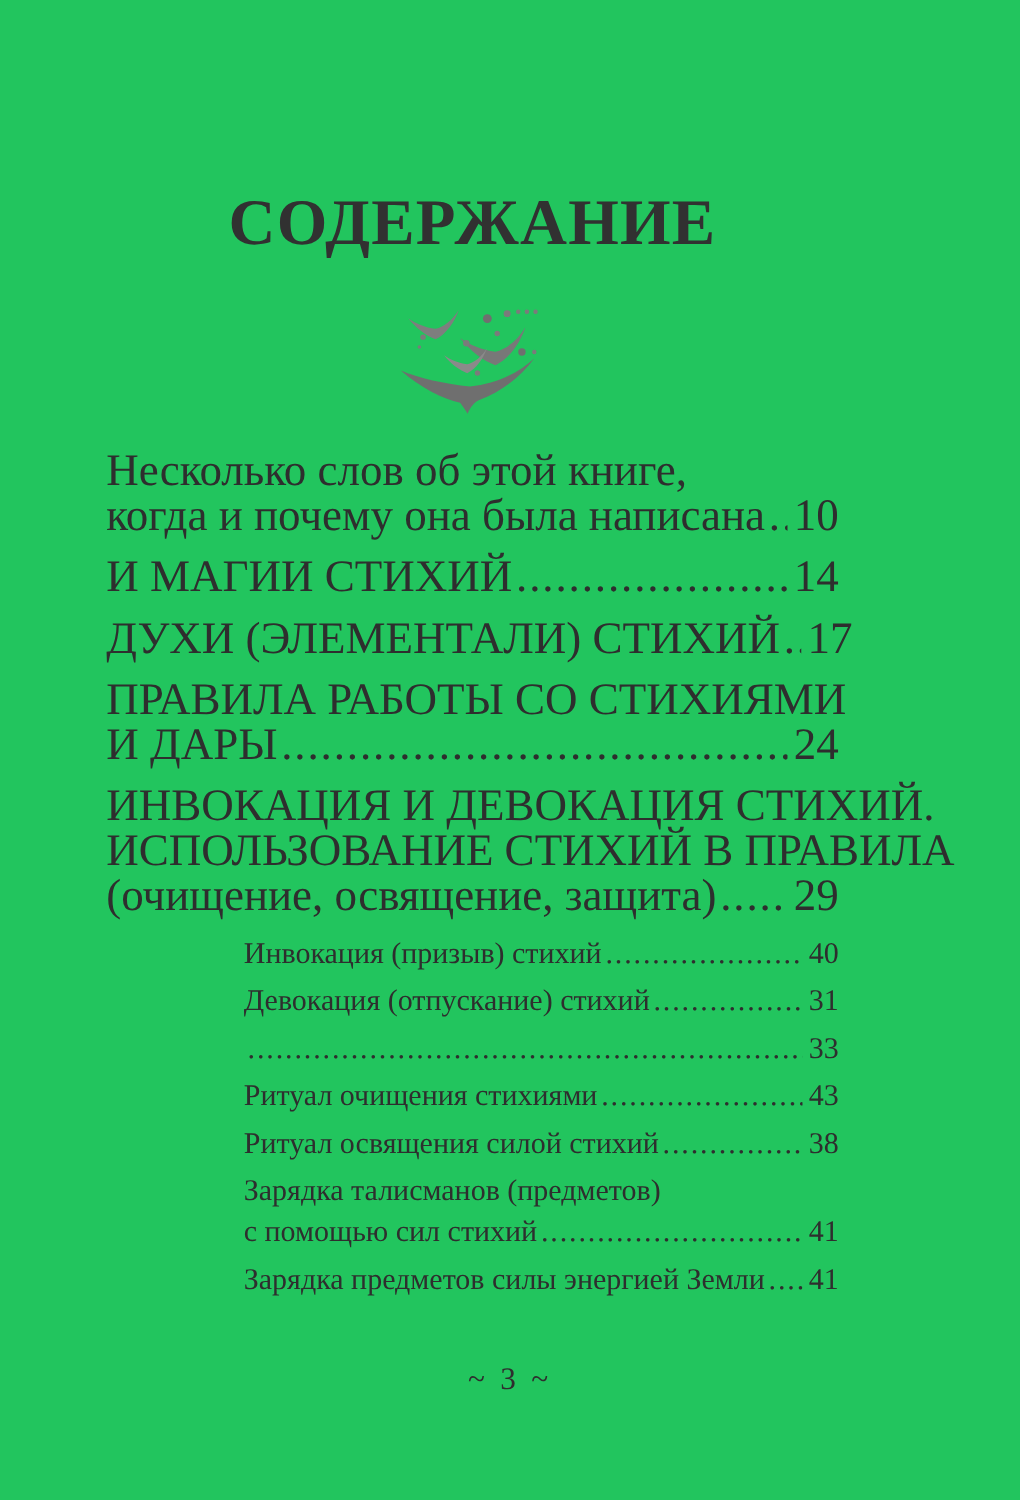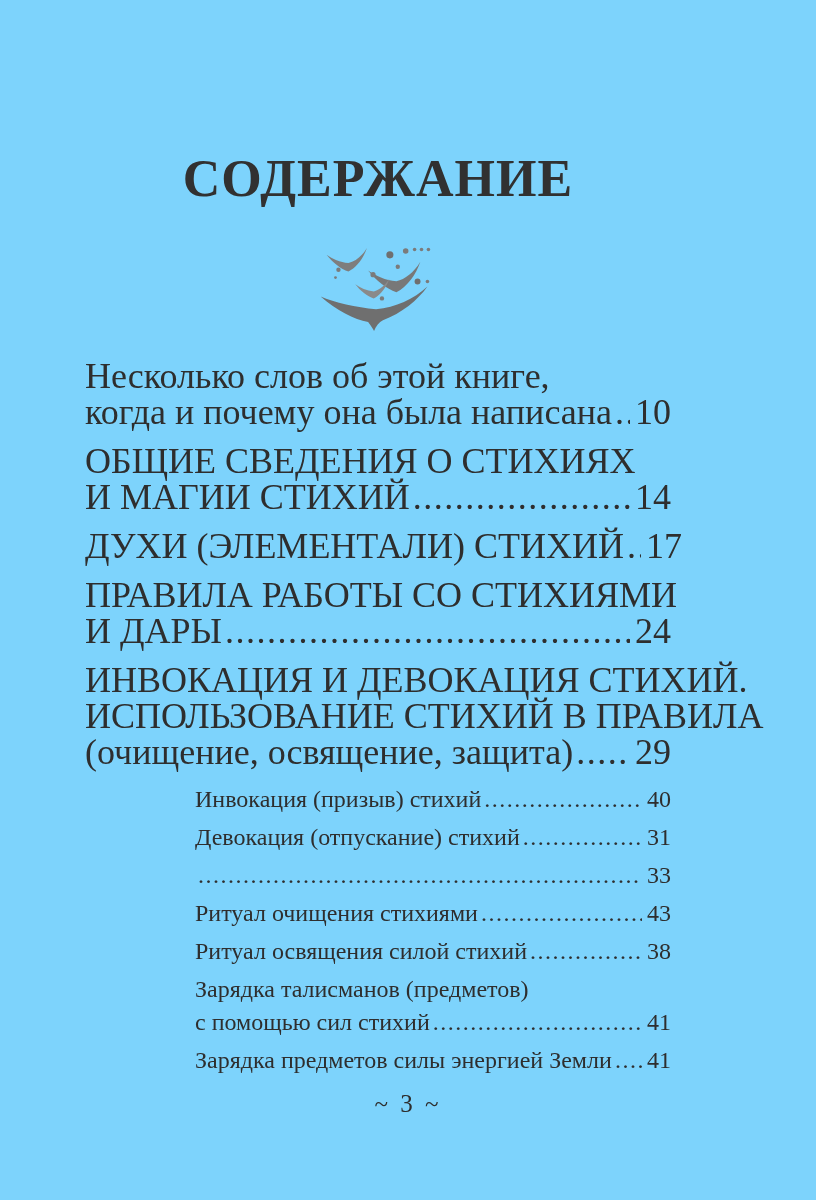--- a/index.html
+++ b/index.html
@@ -4,21 +4,21 @@
 <style>
   html, body {
     margin: 0;
     padding: 0;
     background: #ffffff;
   }
   .page {
     position: relative;
     width: 816px;
     height: 1200px;
-    background: #7dd3fc;
+    background: #22c55e;
     font-family: "Liberation Serif", "DejaVu Serif", serif;
     color: #2e2e2e;
     box-sizing: border-box;
     padding: 150px 145px 0 85px;
     overflow: hidden;
   }
   .title {
     font-size: 52px;
     font-weight: 600;
     letter-spacing: 1px;
@@ -107,21 +107,20 @@
     <div class="entry">
       <div class="line">Несколько слов об этой книге,</div>
       <div class="line last">
         <span class="txt">когда и почему она была написана</span>
         <span class="dots">................................................................................................................................................................</span>
         <span class="pg">10</span>
       </div>
     </div>
 
     <div class="entry">
-      <div class="line">ОБЩИЕ СВЕДЕНИЯ О СТИХИЯХ</div>
       <div class="line last">
         <span class="txt">И МАГИИ СТИХИЙ</span>
         <span class="dots">................................................................................................................................................................</span>
         <span class="pg">14</span>
       </div>
     </div>
 
     <div class="entry">
       <div class="line last">
         <span class="txt">ДУХИ (ЭЛЕМЕНТАЛИ) СТИХИЙ</span>

